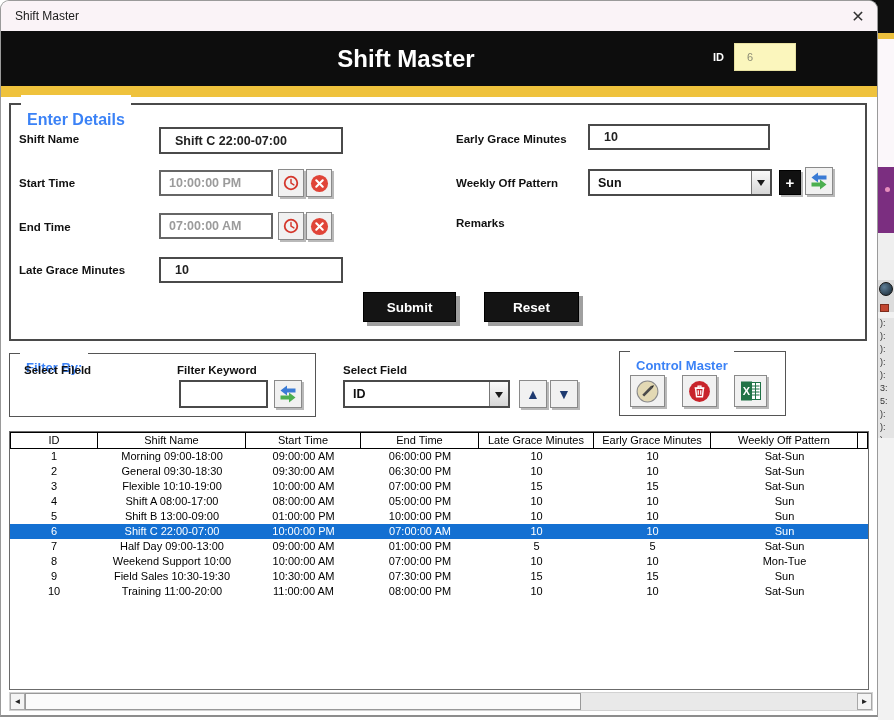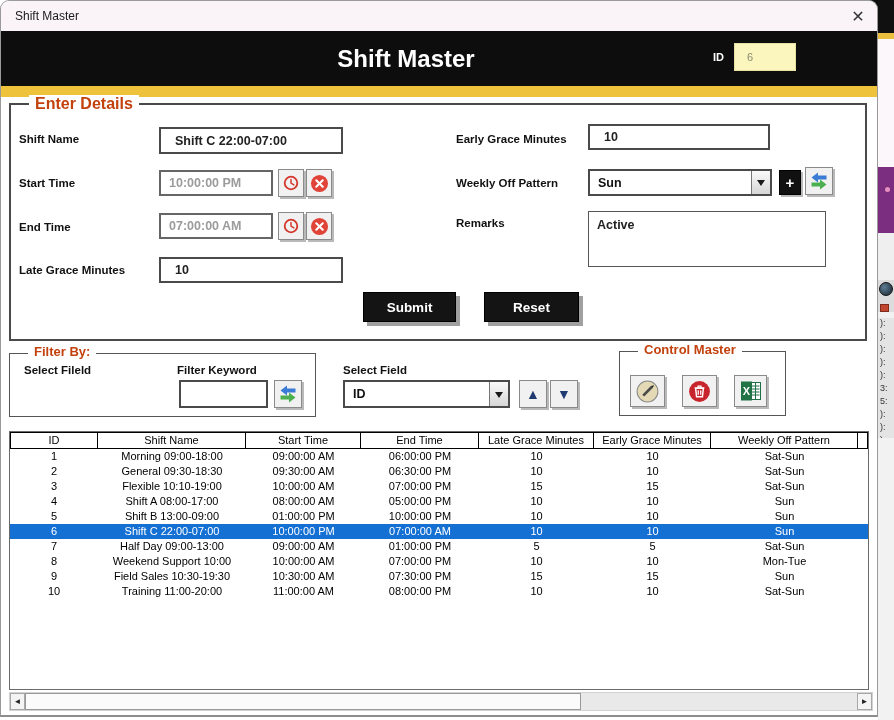--- a/index.html
+++ b/index.html
@@ -27,22 +27,22 @@
                       text-align:center; color:#fff; font-size:24px; font-weight:bold; }
   .idlabel { position:absolute; left:712px; top:20px; color:#fff; font-weight:bold; font-size:11px; }
   .idbox { position:absolute; left:733px; top:12px; width:62px; height:28px; background:#FBF6BD;
            border:1px solid #e7e0a0; font-size:11px; color:#8b8b74; padding-left:12px; font-family:inherit; }
 
   .goldstripe { position:absolute; left:0; top:85px; width:100%; height:11px; background:#EFC23C; }
 
   
   .group { position:absolute; border:2px solid #4a4a4a; background:transparent; }
   .group.thin { border-width:1px; border-color:#555; }
-  .legend { position:absolute; top:-10px; left:18px; background:#fff; padding:0 6px;
-            font-weight:bold; color:#c2410c; white-space:nowrap; }
+  .legend { position:absolute; top:-10px; left:10px; background:#fff; padding:16px 6px;
+            font-weight:bold; color:#3b82f6; white-space:nowrap; }
 
   .lbl { position:absolute; font-size:11.5px; font-weight:bold; color:#111; white-space:nowrap; }
 
   .tb { position:absolute; background:#fff; border:2px solid #4a4a4a; font-family:inherit;
         font-size:12.5px; font-weight:bold; color:#222; }
   .tb.gray { color:#9b9b9b; border-color:#666; }
 
   .combo { position:absolute; background:#fff; border:2px solid #4a4a4a; display:flex; align-items:stretch; }
   .combo .val { flex:1; font-size:12.5px; font-weight:bold; color:#111; padding-left:8px;
                 display:flex; align-items:center; overflow:hidden; white-space:nowrap; }
@@ -198,21 +198,20 @@
     <div class="btn3d" style="left:804px;top:166px;width:28px;height:28px">
       <span>
         <svg width="20" height="20" viewBox="0 0 20 20">
           <path fill="#3A7BD5" d="M2.5 6.5 L9 1.5 L9 4.5 L17.5 4.5 L17.5 8.5 L9 8.5 L9 11.5 Z"></path>
           <path fill="#4CAF50" d="M17.5 13.5 L11 8.5 L11 11.5 L2.5 11.5 L2.5 15.5 L11 15.5 L11 18.5 Z"></path>
         </svg>
       </span>
     </div>
 
     <span class="lbl" style="left:455px;top:216px">Remarks</span>
-    <div class="remarks" style="left:587px;top:210px;width:238px;height:56px">Active</div>
 
     <div class="blackbtn" style="left:483px;top:291px;width:95px;height:30px">Reset</div>
     <div class="blackbtn" style="left:362px;top:291px;width:93px;height:30px">Submit</div>
 
     <div class="group thin" style="left:8px;top:352px;width:307px;height:64px">
       <span class="legend" style="font-size:13px">Filter By:</span>
     </div>
     <span class="lbl" style="left:23px;top:363px">Select Fileld</span>
     <span class="lbl" style="left:176px;top:363px">Filter Keyword</span>
     <input class="tb" style="left: 178px; top: 379px; width: 89px; height: 28px; padding-left: 6px;" value="">

